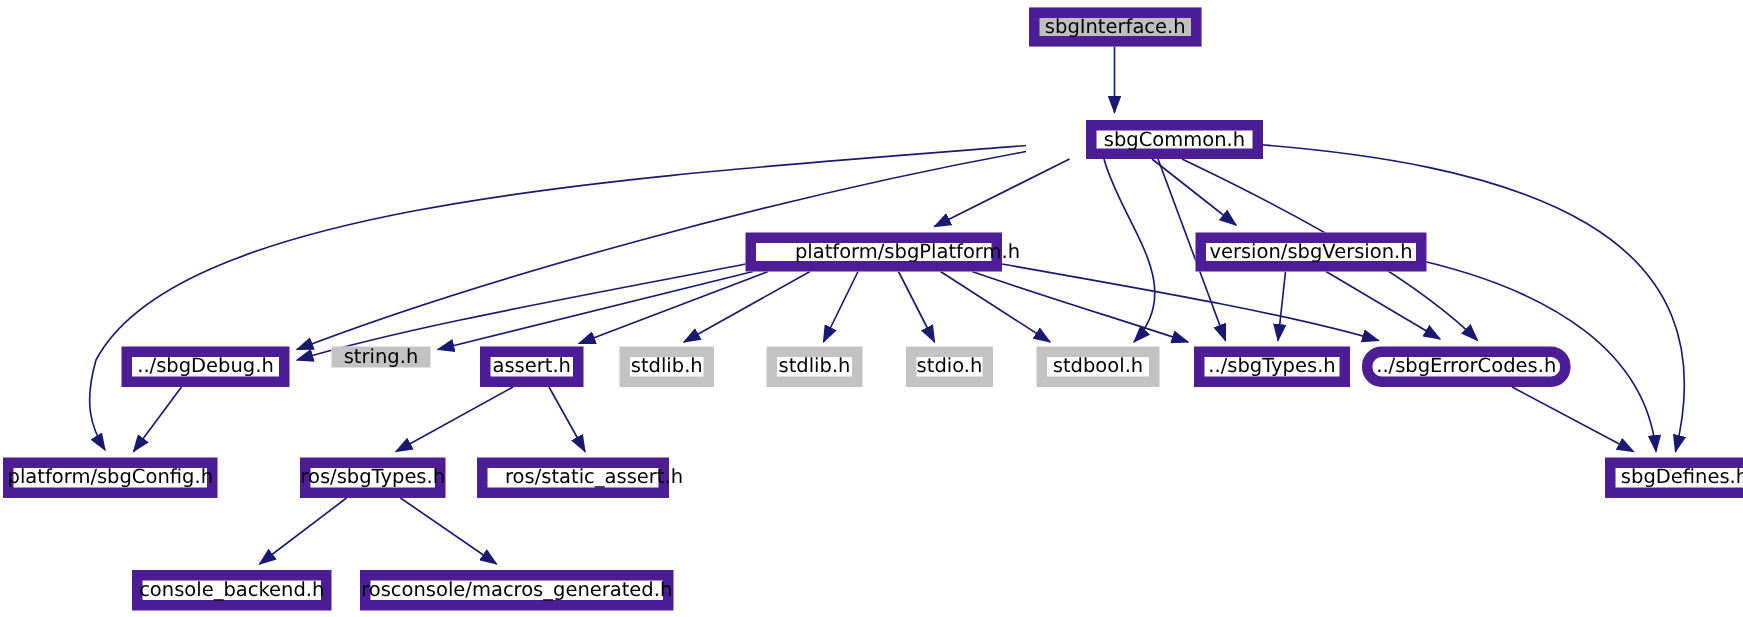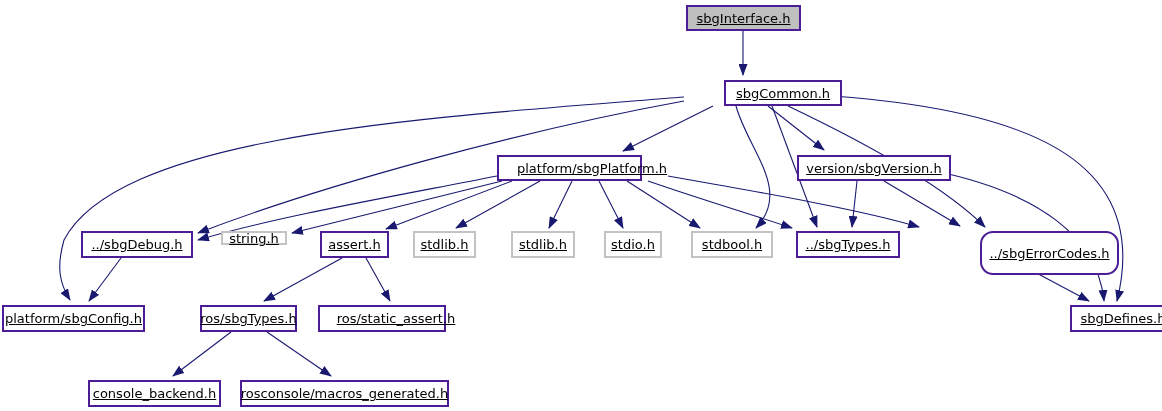--- a/index.html
+++ b/index.html
@@ -9,27 +9,26 @@
     background:#ffffff;
     font-family:"DejaVu Sans", sans-serif;
     overflow:hidden;
   }
   .edge-layer{position:absolute;left:0;top:0;width:1162px;height:411px;}
   .node{
     position:absolute;
     display:flex;align-items:center;justify-content:center;
     box-sizing:border-box;
     background:#ffffff;
-    border:2px solid #4c1d95;
+    border:7px solid #4c1d95;
     color:#000000;
     font-size:13px;
     line-height:1;
     white-space:nowrap;
     cursor:pointer;
-    text-decoration:underline;
   }
   .node.external{border-color:#c3c3c3;cursor:default;}
   .node.root{background:#bfbfbf;cursor:default;}
 </style>
 </head>
 <body>
 
 <div class="canvas">
   <svg class="edge-layer" id="edge-layer" width="1162" height="411" viewBox="0 0 1162 411" xmlns="http://www.w3.org/2000/svg">
       <defs>
@@ -61,31 +60,31 @@
       <path d="M668,176 C770,194 862,210 919,227" fill="none" stroke="#191970" stroke-width="1.1" marker-end="url(#arrow)"></path>
       <path d="M121,258 L89,301" fill="none" stroke="#191970" stroke-width="1.1" marker-end="url(#arrow)"></path>
       <path d="M342,258 L264,301" fill="none" stroke="#191970" stroke-width="1.1" marker-end="url(#arrow)"></path>
       <path d="M366,258 L390,301" fill="none" stroke="#191970" stroke-width="1.1" marker-end="url(#arrow)"></path>
       <path d="M231,332 L173,376" fill="none" stroke="#191970" stroke-width="1.1" marker-end="url(#arrow)"></path>
       <path d="M267,332 L331,376" fill="none" stroke="#191970" stroke-width="1.1" marker-end="url(#arrow)"></path>
     </svg>
   <div id="nodes">
       <div class="node root" style="left: 686px; top: 5px; width: 115px; height: 26px;">sbgInterface.h</div>
       <div class="node internal" style="left: 684px; top: 80px; width: 118px; height: 26px; margin-left: 40px;">sbgCommon.h</div>
-      <div class="node internal" style="left: 497px; top: 155px; width: 145px; height: 26px; padding-left: 45px;">platform/sbgPlatform.h</div>
+      <div class="node internal" style="left: 497px; top: 155px; width: 171px; height: 26px; padding-left: 45px;">platform/sbgPlatform.h</div>
       <div class="node internal" style="left: 797px; top: 155px; width: 154px; height: 26px;">version/sbgVersion.h</div>
       <div class="node internal" style="left: 81px; top: 231px; width: 112px; height: 27px;">../sbgDebug.h</div>
       <div class="node external" style="left: 221px; top: 231px; width: 66px; height: 14px;">string.h</div>
       <div class="node internal" style="left: 320px; top: 231px; width: 69px; height: 27px;">assert.h</div>
       <div class="node external" style="left: 413px; top: 231px; width: 63px; height: 27px;">stdlib.h</div>
       <div class="node external" style="left: 511px; top: 231px; width: 64px; height: 27px;">stdlib.h</div>
       <div class="node external" style="left: 604px; top: 231px; width: 58px; height: 27px;">stdio.h</div>
       <div class="node external" style="left: 691px; top: 231px; width: 82px; height: 27px;">stdbool.h</div>
       <div class="node internal" style="left: 796px; top: 231px; width: 104px; height: 27px;">../sbgTypes.h</div>
-      <div class="node internal" style="left: 980px; top: 231px; width: 139px; height: 44px; border-radius: 13px;">../sbgErrorCodes.h</div>
+      <div class="node internal" style="left: 908px; top: 231px; width: 139px; height: 27px; border-radius: 13px;">../sbgErrorCodes.h</div>
       <div class="node internal" style="left: 2px; top: 305px; width: 143px; height: 27px;">platform/sbgConfig.h</div>
       <div class="node internal" style="left: 200px; top: 305px; width: 97px; height: 27px;">ros/sbgTypes.h</div>
       <div class="node internal" style="left: 318px; top: 305px; width: 128px; height: 27px; padding-left: 28px;">ros/static_assert.h</div>
       <div class="node internal" style="left: 1050px; top: 305px; width: 106px; height: 27px; margin-left: 20px;">sbgDefines.h</div>
       <div class="node internal" style="left: 88px; top: 380px; width: 133px; height: 27px;">console_backend.h</div>
       <div class="node internal" style="left: 240px; top: 380px; width: 209px; height: 27px;">rosconsole/macros_generated.h</div>
     </div>
 </div>
 
 </body></html>

